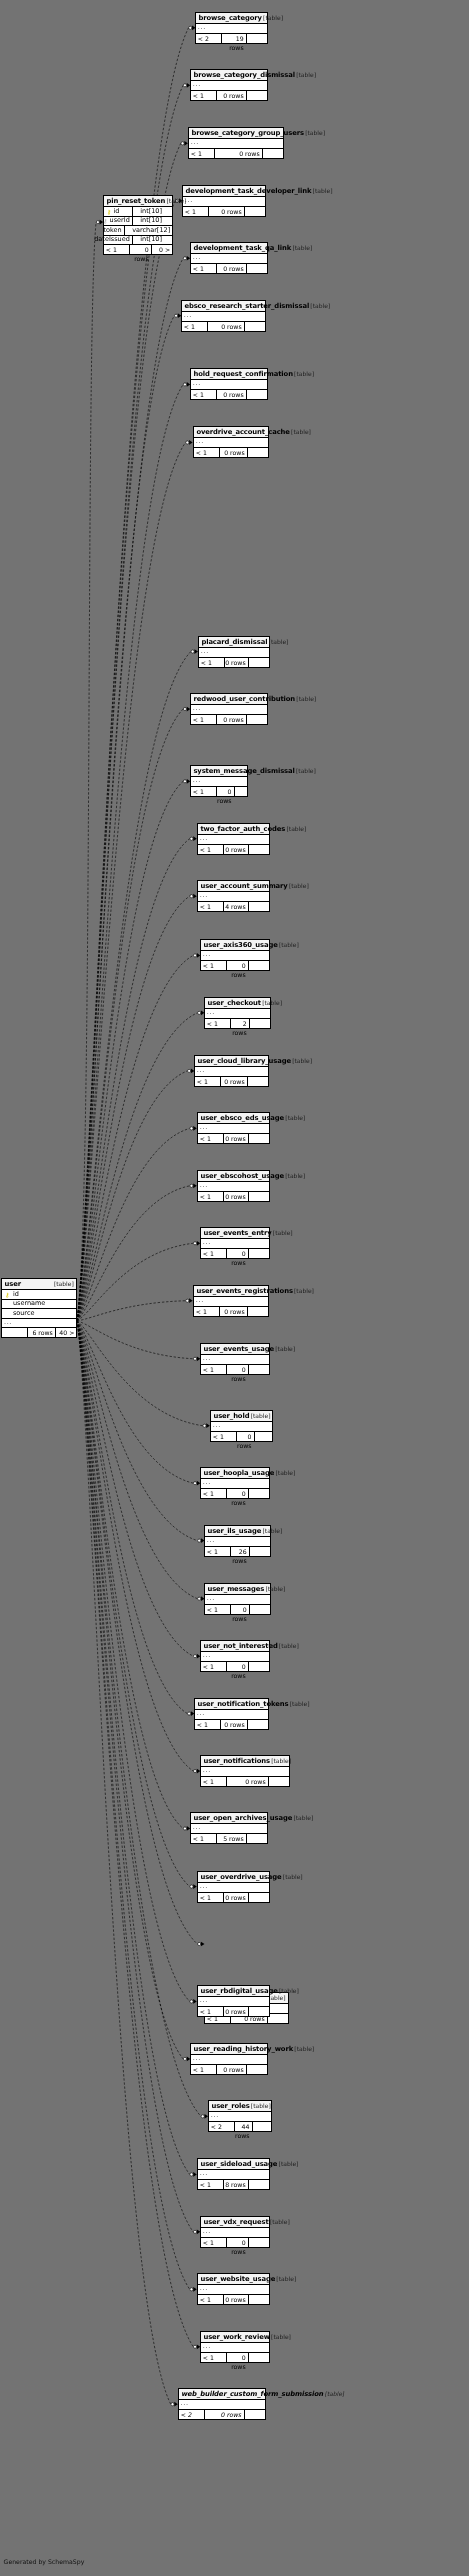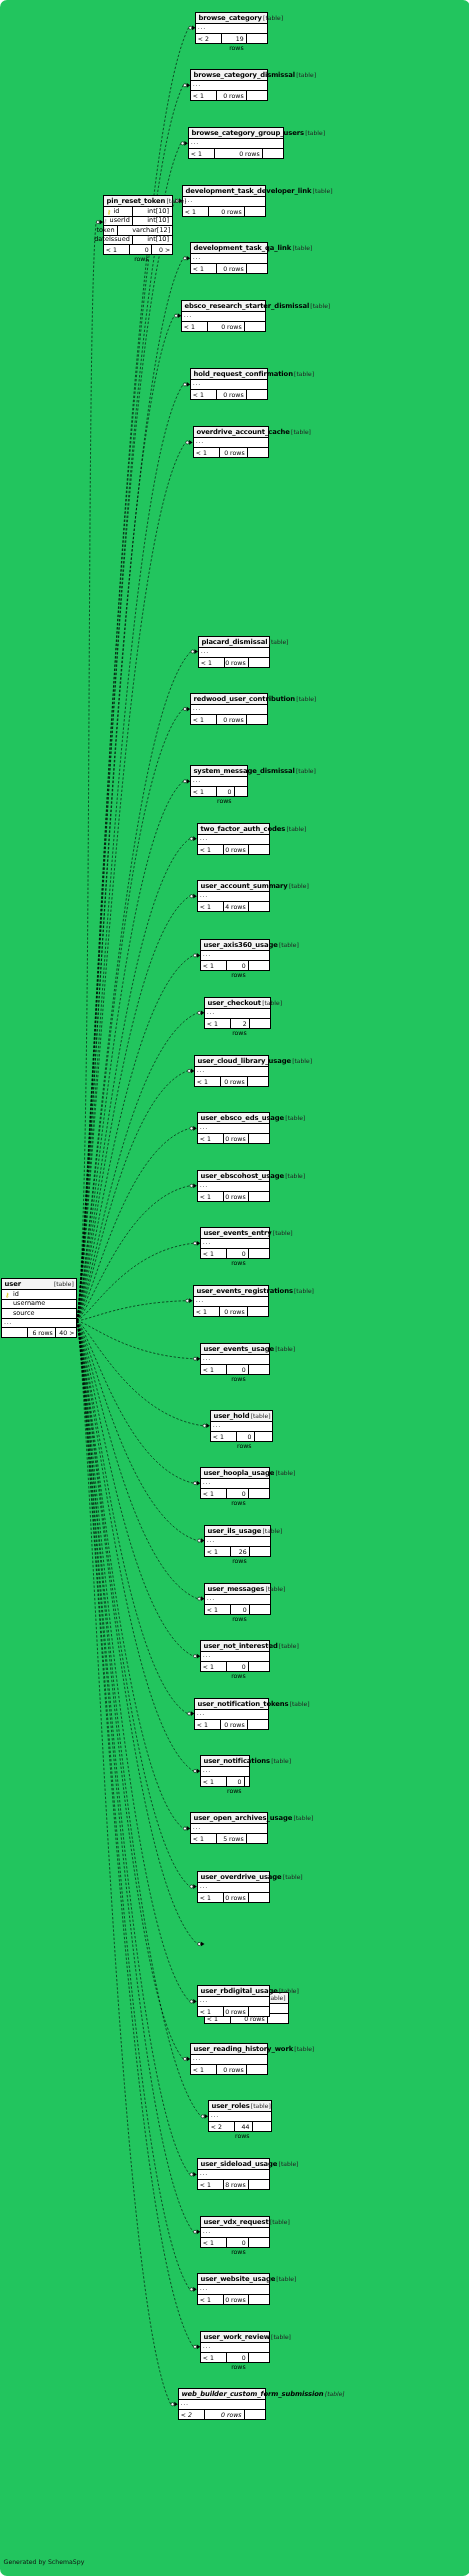--- a/index.html
+++ b/index.html
@@ -7,22 +7,21 @@
   html, body {
     margin: 0; padding: 0;
     background: #ffffff;
     font-family: "DejaVu Sans", "Liberation Sans", sans-serif;
   }
   #canvas {
     position: relative;
     width: 470px;
     height: 2576px;
     overflow: hidden;
-    background: #22c55e;
-    border-radius: 7px;
+    background: #737373;
   }
   #edges {
     position: absolute;
     left: 0; top: 0;
     width: 470px; height: 2576px;
     pointer-events: none;
     z-index: 1;
   }
   .node {
     position: absolute;
@@ -67,21 +66,21 @@
     width: 6.5px;
     flex: 0 0 6.5px;
     text-align: center;
     font-size: 6px;
     line-height: 9.5px;
   }
   .node .col .cname { flex: 1 1 auto; padding-left: 1.2px; font-size: 6.5px; }
   .node .col .ctype {
     flex: 0 0 auto;
     border-left: 0.6px solid #000;
-    padding-left: 14px;
+    padding-left: 7px;
     margin-left: 2.4px;
     min-width: 38px;
     font-size: 6.5px;
   }
   .node .ellipsis {
     height: 9.5px;
     line-height: 7.7px;
     padding: 0 1.8px;
     border-bottom: 0.6px solid #000;
     font-size: 6.5px;
@@ -571,21 +570,21 @@
           <span class="tname">user_notification_tokens</span>
           <span class="ttype">[table]</span>
         </div>
         <div class="ellipsis">...</div>
         <div class="foot">
           <div class="f-left">&lt; 1</div>
           <div class="f-mid">0 rows</div>
           <div class="f-right"></div>
         </div>
       </div>
-      <div class="node" style="left: 200px; top: 1755px; width: 50px;">
+      <div class="node" style="left: 200px; top: 1755px; width: 90px;">
         <div class="hdr">
           <span class="tname">user_notifications</span>
           <span class="ttype">[table]</span>
         </div>
         <div class="ellipsis">...</div>
         <div class="foot">
           <div class="f-left">&lt; 1</div>
           <div class="f-mid">0 rows</div>
           <div class="f-right"></div>
         </div>

